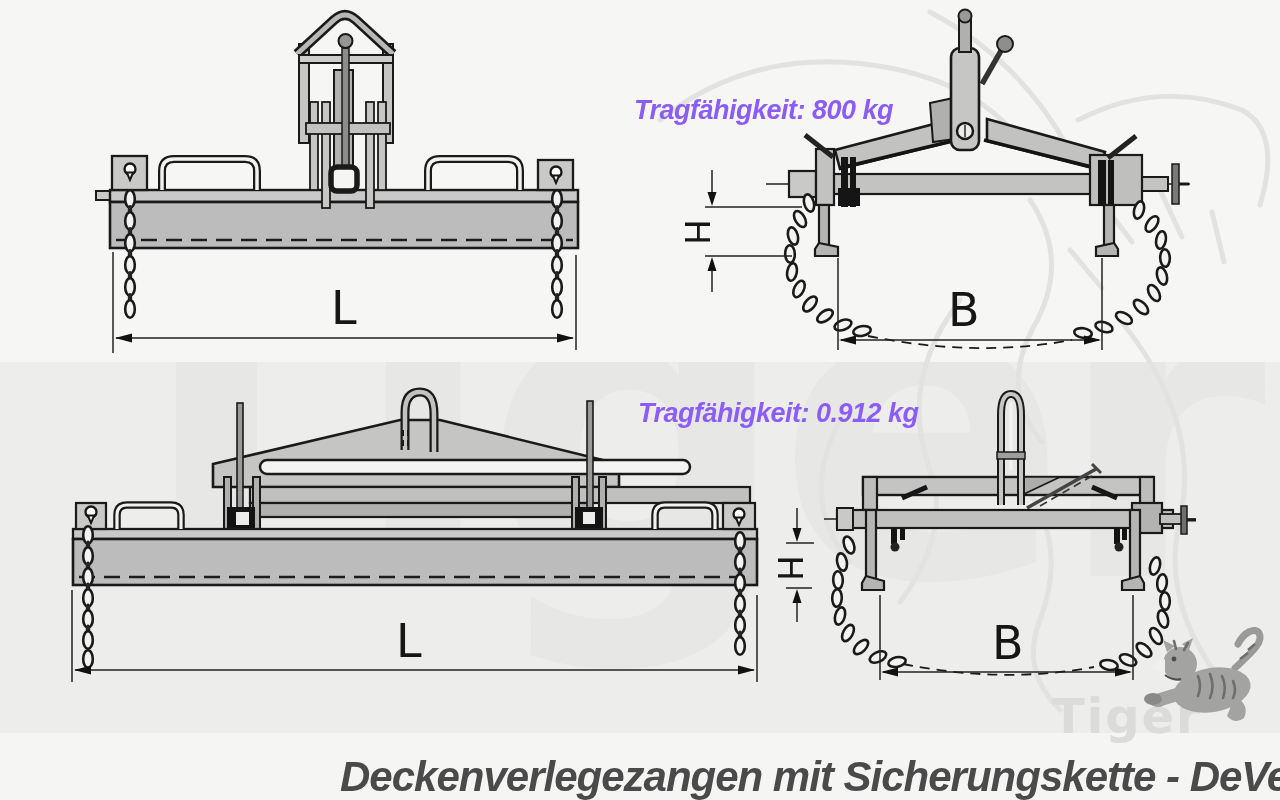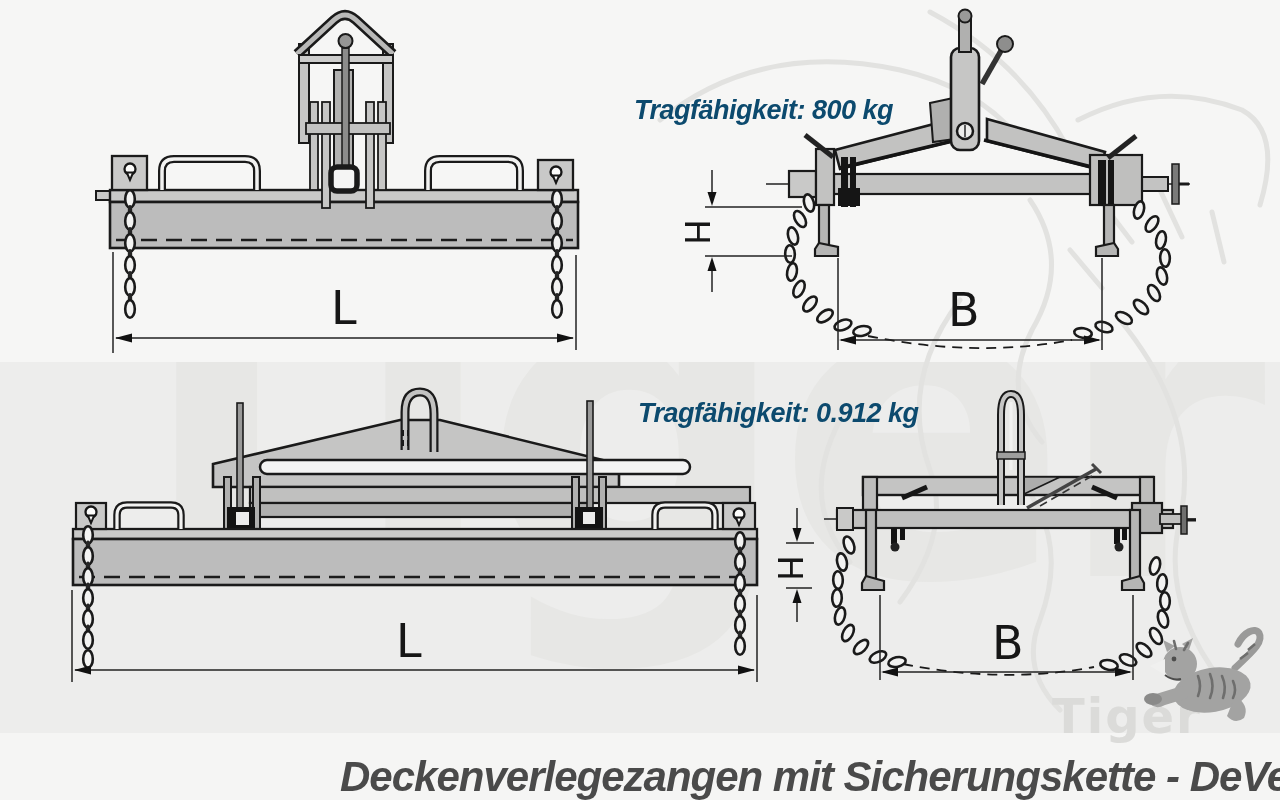--- a/index.html
+++ b/index.html
@@ -12,21 +12,21 @@
   .wm-clip{position:absolute;left:0;top:362px;width:1280px;height:371px;overflow:hidden;z-index:1;}
   .wm-big{position:absolute;left:70px;top:-150px;
           font-family:"DejaVu Sans",sans-serif;font-weight:bold;
           font-size:430px;letter-spacing:-14px;color:#e7e7e5;line-height:1;}
   .wm-art{position:absolute;left:600px;top:0;z-index:1;}
   .drawing{position:absolute;z-index:2;}
   .lbl{position:absolute;z-index:3;color:#161616;font-family:"DejaVu Sans",sans-serif;}
   .dim-letter{font-size:46px;font-weight:400;}
   .dim-h{font-size:34px;transform:rotate(90deg);transform-origin:center;}
   .cap{position:absolute;z-index:3;font-style:italic;font-weight:bold;font-size:27px;
-       color:#0c4a6e;letter-spacing:-0.5px;white-space:nowrap;}
+       color:#8b5cf6;letter-spacing:-0.5px;white-space:nowrap;}
   .wm-logo{position:absolute;left:1052px;top:688px;z-index:2;
            font-family:"DejaVu Sans",sans-serif;font-weight:bold;font-size:48px;
            letter-spacing:2px;color:#dbdbd9;}
   .mascot{position:absolute;left:1140px;top:626px;z-index:3;}
   .title{position:absolute;left:340px;top:753px;width:960px;z-index:3;text-align:center;
          font-style:italic;font-weight:bold;font-size:42px;letter-spacing:-1px;
          color:#4a4a4a;white-space:nowrap;}
 </style>
 </head>
 <body>

